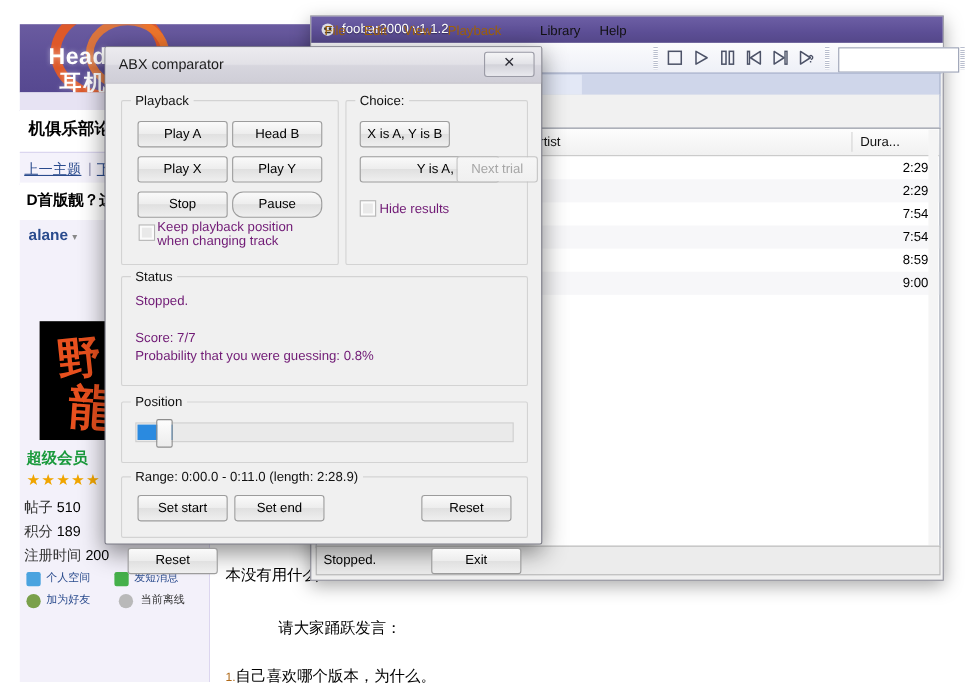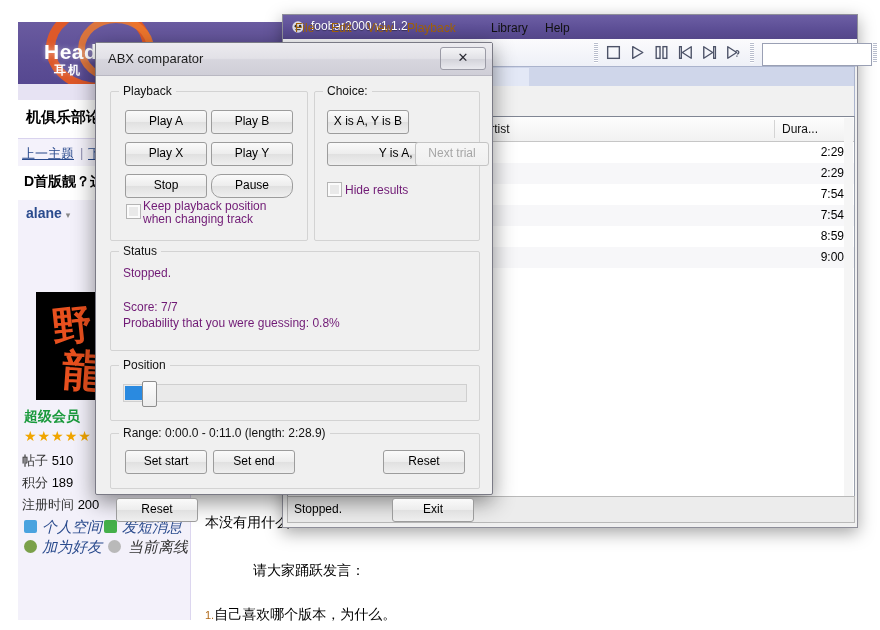--- a/index.html
+++ b/index.html
@@ -15,42 +15,42 @@
   
   .forum{position:absolute;left:18px;top:22px;width:510px;height:600px;background:#ffffff;}
   .forum-header{position:absolute;left:0;top:0;width:510px;height:62px;
     background:linear-gradient(180deg,#6a5ba0 0%,#5d4f96 55%,#564890 100%);overflow:hidden;}
   .forum-logo-arc{position:absolute;left:28px;top:-18px;width:88px;height:70px;
     border:9px solid #e8591f;border-radius:50%;opacity:.92;}
   .forum-logo-arc2{position:absolute;left:60px;top:-6px;width:62px;height:52px;
     border:7px solid #f07a2d;border-radius:50%;opacity:.85;}
   .forum-logo-text{position:absolute;left:26px;top:18px;font-size:21px;font-weight:bold;color:#fff;
     letter-spacing:.5px;text-shadow:0 0 5px rgba(255,255,255,.45);}
-  .forum-logo-cn{position:absolute;left:36px;top:40px;font-size:12px;font-weight:bold;color:#fff;
+  .forum-logo-cn{position:absolute;left:36px;top:40px;font-size:20px;font-weight:bold;color:#fff;
     letter-spacing:2px;text-shadow:0 0 5px rgba(255,255,255,.4);}
   .forum-bar{position:absolute;left:0;top:62px;width:510px;height:16px;background:#e7e3f3;
     border-bottom:1px solid #cfc8e6;}
   .forum-crumb{position:absolute;left:0;top:78px;width:510px;height:38px;background:#fff;}
   .forum-crumb .t{position:absolute;left:8px;top:8px;font-size:15px;font-weight:bold;color:#000;}
   .forum-nav{position:absolute;left:0;top:116px;width:510px;height:28px;background:#f4f2fb;
     border-top:1px solid #d9d3ee;border-bottom:1px solid #d9d3ee;}
   .forum-nav .lk{position:absolute;top:6px;font-size:13px;color:#2a4b8d;text-decoration:underline;}
   .forum-title{position:absolute;left:0;top:144px;width:510px;height:34px;background:#fff;}
   .forum-title .t{position:absolute;left:6px;top:7px;font-size:14px;font-weight:bold;color:#000;}
   .forum-side{position:absolute;left:0;top:178px;width:172px;height:420px;background:#f3f1fa;
     border-right:1px solid #dcd6ef;}
   .fs-user{position:absolute;left:8px;top:5px;font-size:14px;color:#2a4b8d;font-weight:bold;}
   .fs-caret{font-size:9px;color:#888;}
   .fs-avatar{position:absolute;left:18px;top:92px;width:92px;height:108px;background:#000;overflow:hidden;}
   .fs-avatar .cal{position:absolute;font-family:"DejaVu Serif",serif;color:#e8501e;font-weight:bold;}
   .fs-rank{position:absolute;left:6px;top:208px;font-size:14px;font-weight:bold;color:#1a9a3c;}
   .fs-stars{position:absolute;left:6px;top:228px;font-size:14px;color:#f0a500;letter-spacing:1px;}
   .fs-stat{position:absolute;left:4px;font-size:13px;color:#333;}
   .fs-stat b{font-weight:normal;color:#000;}
-  .fs-link{position:absolute;font-size:15px;color:#2a4b8d;font-style:italic;}
+  .fs-link{position:absolute;font-size:10px;color:#2a4b8d;}
   .fs-ico{position:absolute;width:13px;height:13px;border-radius:2px;}
   .forum-body{position:absolute;left:173px;top:178px;width:337px;height:420px;background:#fff;}
   .fb-line{position:absolute;left:14px;font-size:14px;color:#000;white-space:nowrap;}
   .fb-num{color:#b06a1a;font-size:11px;}
 
   
   .fb2k{position:absolute;left:282px;top:14px;width:574px;height:512px;
     background:#f0f0f0;border:1px solid #8e8e99;
     box-shadow:0 5px 16px rgba(0,0,0,.35);}
   .fb2k-title{position:absolute;left:0;top:0;width:100%;height:24px;
@@ -305,21 +305,21 @@
     <div class="abx-title">
       <div class="ttl">ABX comparator</div>
       <div class="abx-close">
         <div class="x">✕</div>
       </div>
     </div>
 
     <div class="grp" style="left:14px;top:48px;width:196px;height:148px;">
       <div class="cap">Playback</div>
       <div class="wbtn" style="left:14px;top:18px;width:80px;height:22px;line-height:20px;">Play A</div>
-      <div class="wbtn" style="left:100px;top:18px;width:80px;height:22px;line-height:20px;">Play B</div>
+      <div class="wbtn" style="left:100px;top:18px;width:80px;height:22px;line-height:20px;">Head B</div>
       <div class="wbtn" style="left:14px;top:50px;width:80px;height:22px;line-height:20px;">Play X</div>
       <div class="wbtn" style="left:100px;top:50px;width:80px;height:22px;line-height:20px;">Play Y</div>
       <div class="wbtn" style="left:14px;top:82px;width:80px;height:22px;line-height:20px;">Stop</div>
       <div class="wbtn" style="left:100px;top:82px;width:80px;height:22px;line-height:20px;border-radius:10px;">Pause</div>
       <div class="cbx" style="left:15px;top:112px;">
           <i></i>
         </div>
       <div class="lbl" style="left:32px;top:108px;width:152px;line-height:13px;">Keep playback position when changing track</div>
     </div>
 

